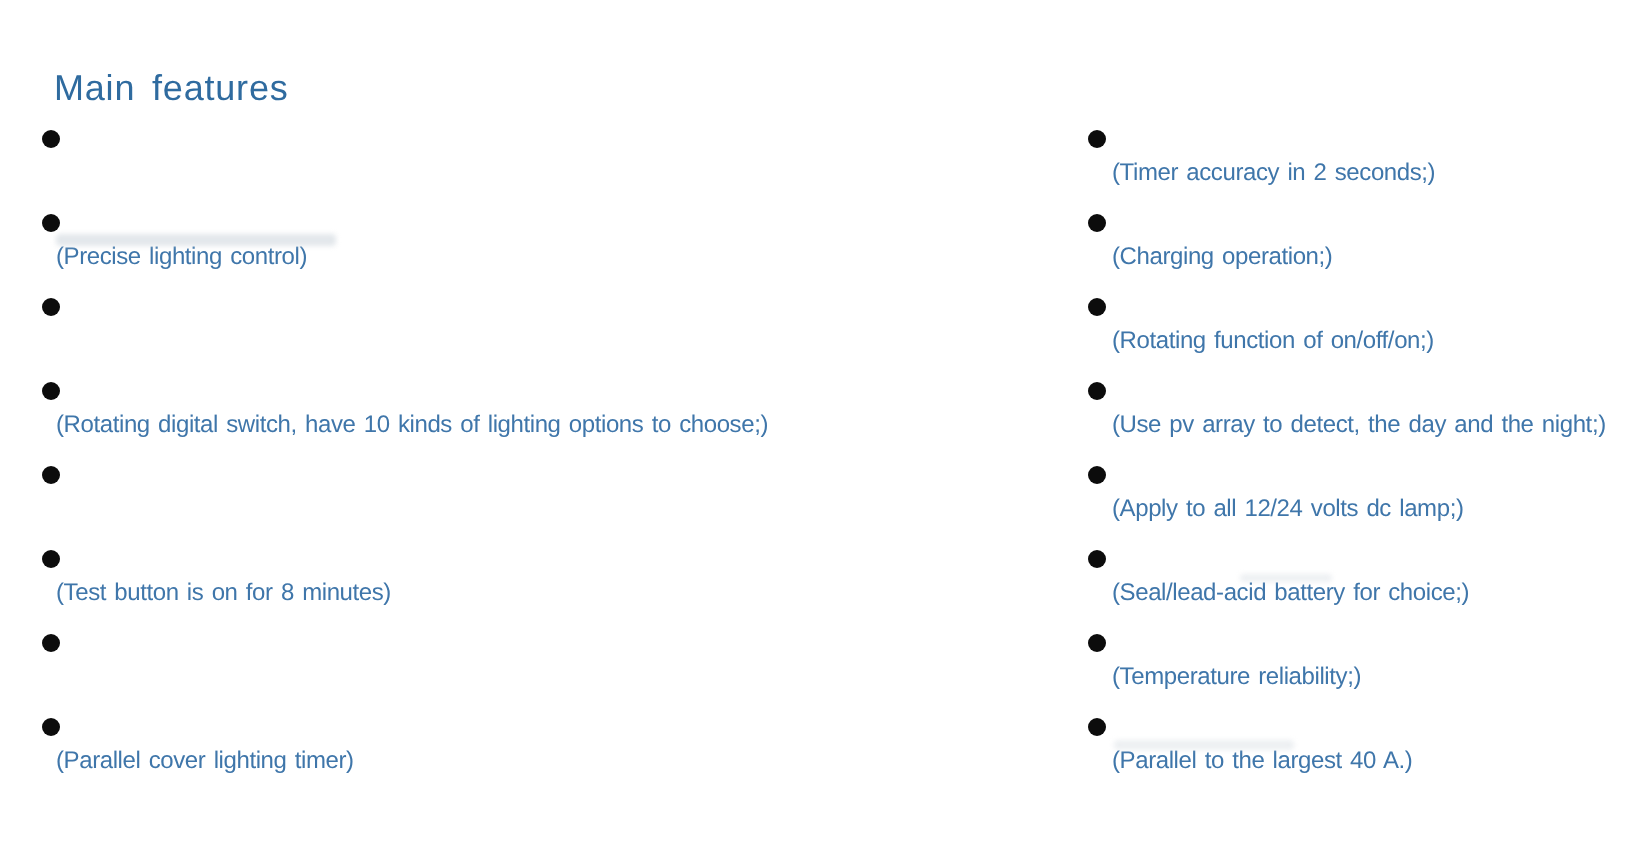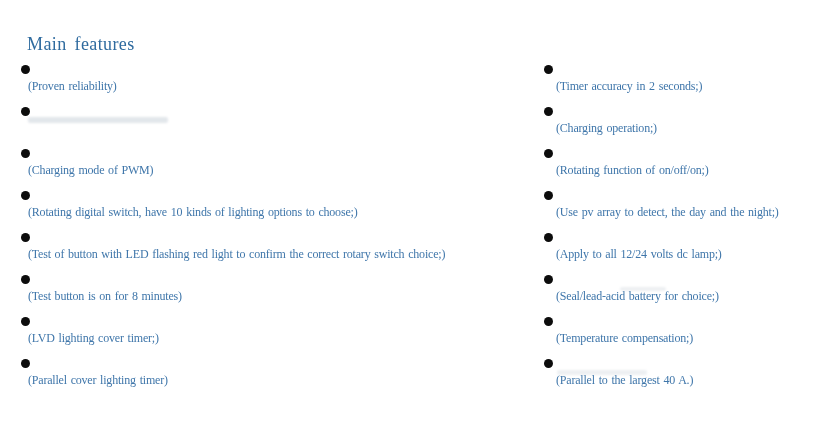--- a/index.html
+++ b/index.html
@@ -5,21 +5,21 @@
   html, body {
     margin: 0;
     padding: 0;
     background: #ffffff;
   }
   .canvas {
     position: relative;
     width: 821px;
     height: 430px;
     background: var(--bg-color, #ffffff);
-    font-family: Liberation Serif, serif;
+    font-family: Liberation Sans, sans-serif;
     overflow: hidden;
   }
   .page-title {
     position: absolute;
     left: 27px;
     top: 34px;
     margin: 0;
     font-size: 18px;
     font-weight: normal;
     letter-spacing: 0.4px;
@@ -67,44 +67,41 @@
 </head>
 <body>
 
 <div class="canvas">
 
   <h1 class="page-title">Main features</h1>
 
   <div class="col col-left">
     <div class="feature-item">
       <span class="dot"></span>
-      <div class="txt">(Proven reliability)</div>
     </div>
     <div class="feature-item">
       <span class="dot"></span>
+      <div class="txt">(Precise lighting control)</div>
     </div>
     <div class="feature-item">
       <span class="dot"></span>
-      <div class="txt">(Charging mode of PWM)</div>
     </div>
     <div class="feature-item">
       <span class="dot"></span>
       <div class="txt">(Rotating digital switch, have 10 kinds of lighting options to choose;)</div>
     </div>
     <div class="feature-item">
       <span class="dot"></span>
-      <div class="txt">(Test of button with LED flashing red light to confirm the correct rotary switch choice;)</div>
     </div>
     <div class="feature-item">
       <span class="dot"></span>
       <div class="txt">(Test button is on for 8 minutes)</div>
     </div>
     <div class="feature-item">
       <span class="dot"></span>
-      <div class="txt">(LVD lighting cover timer;)</div>
     </div>
     <div class="feature-item">
       <span class="dot"></span>
       <div class="txt">(Parallel cover lighting timer)</div>
     </div>
   </div>
 
   <div class="col col-right">
     <div class="feature-item">
       <span class="dot"></span>
@@ -125,21 +122,21 @@
     <div class="feature-item">
       <span class="dot"></span>
       <div class="txt">(Apply to all 12/24 volts dc lamp;)</div>
     </div>
     <div class="feature-item">
       <span class="dot"></span>
       <div class="txt">(Seal/lead-acid battery for choice;)</div>
     </div>
     <div class="feature-item">
       <span class="dot"></span>
-      <div class="txt">(Temperature compensation;)</div>
+      <div class="txt">(Temperature reliability;)</div>
     </div>
     <div class="feature-item">
       <span class="dot"></span>
       <div class="txt">(Parallel to the largest 40 A.)</div>
     </div>
   </div>
 
   <div class="ghost ghost-1"></div>
   <div class="ghost ghost-2"></div>
   <div class="ghost ghost-3"></div>

